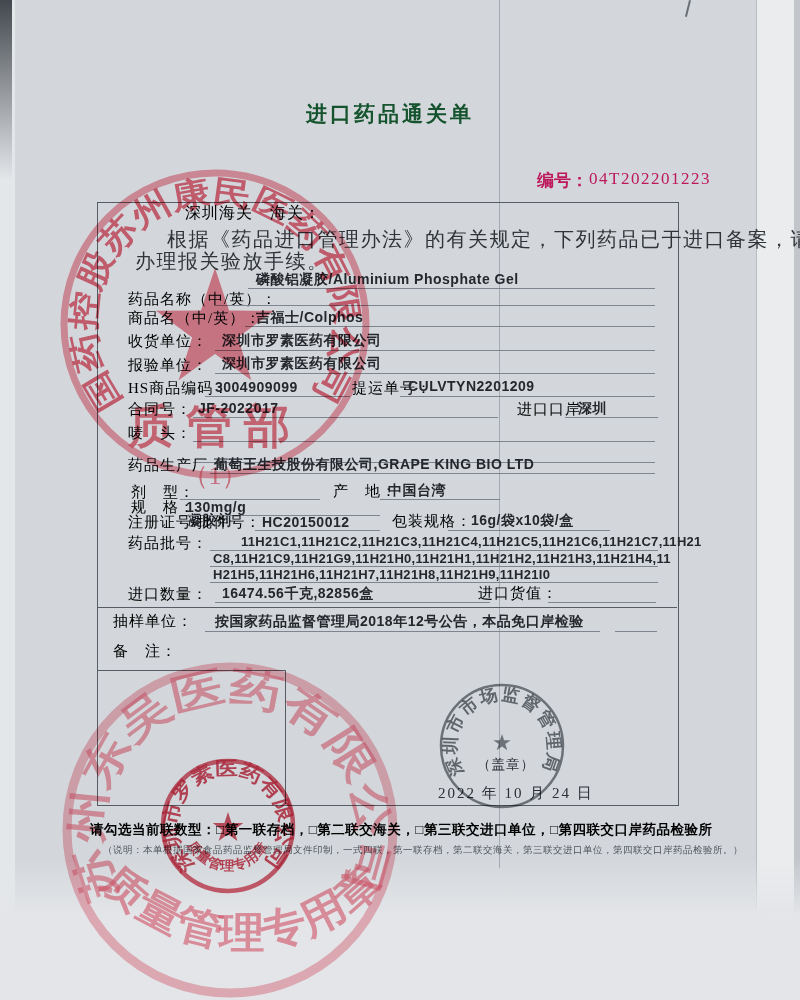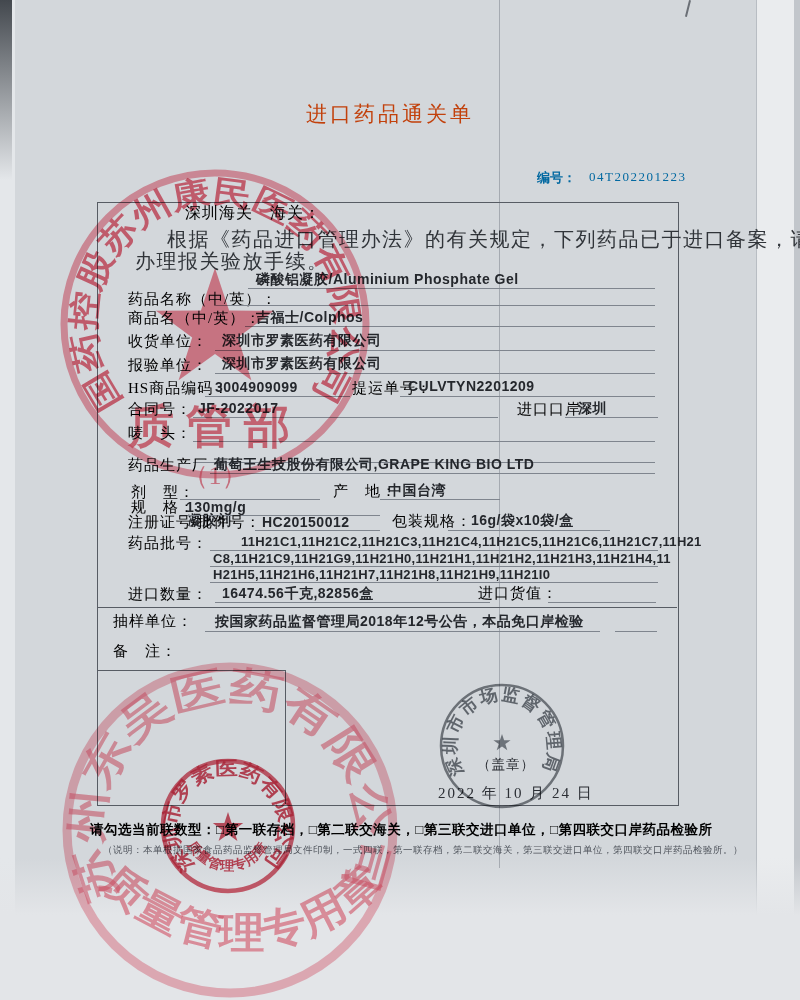--- a/index.html
+++ b/index.html
@@ -9,23 +9,23 @@
   .lbl{font-size:15px;color:#000000;letter-spacing:1px;}
   .val{font-family:"Liberation Sans","DejaVu Sans",sans-serif;font-weight:bold;
        font-size:14px;color:#24272c;letter-spacing:.5px;}
   .body-line{font-size:20px;letter-spacing:1.5px;color:#303439;}
   .ul{position:absolute;height:0;border-top:1px solid #7f858e;}
   .box{position:absolute;border:1px solid #575c64;}
   .vline{position:absolute;width:0;border-left:1px solid #575c64;}
   .hline{position:absolute;height:0;border-top:1px solid #575c64;}
   .band{position:absolute;}
   .stamp{position:absolute;mix-blend-mode:multiply;}
-  .title{font-family:"Liberation Sans","DejaVu Sans",sans-serif;font-weight:normal;
-         font-size:21px;letter-spacing:3px;color:#c2410c;}
-  .serial{font-size:13px;color:#0369a1;padding-left:43px;}
+  .title{font-family:"Liberation Sans","DejaVu Sans",sans-serif;font-weight:bold;
+         font-size:21px;letter-spacing:3px;color:#14532d;}
+  .serial{font-size:17px;color:#be185d;padding-left:43px;}
   .footer1{font-family:"Liberation Sans","DejaVu Sans",sans-serif;font-weight:600;
            font-size:13.5px;color:#000000;letter-spacing:.5px;}
   .footer2{font-size:9.5px;color:#4e535b;letter-spacing:.5px;}
   .batch{font-family:"Liberation Sans","DejaVu Sans",sans-serif;font-weight:bold;
          font-size:13px;color:#24272c;letter-spacing:.3px;}
 </style>
 </head>
 <body>
 
 <div class="page">

